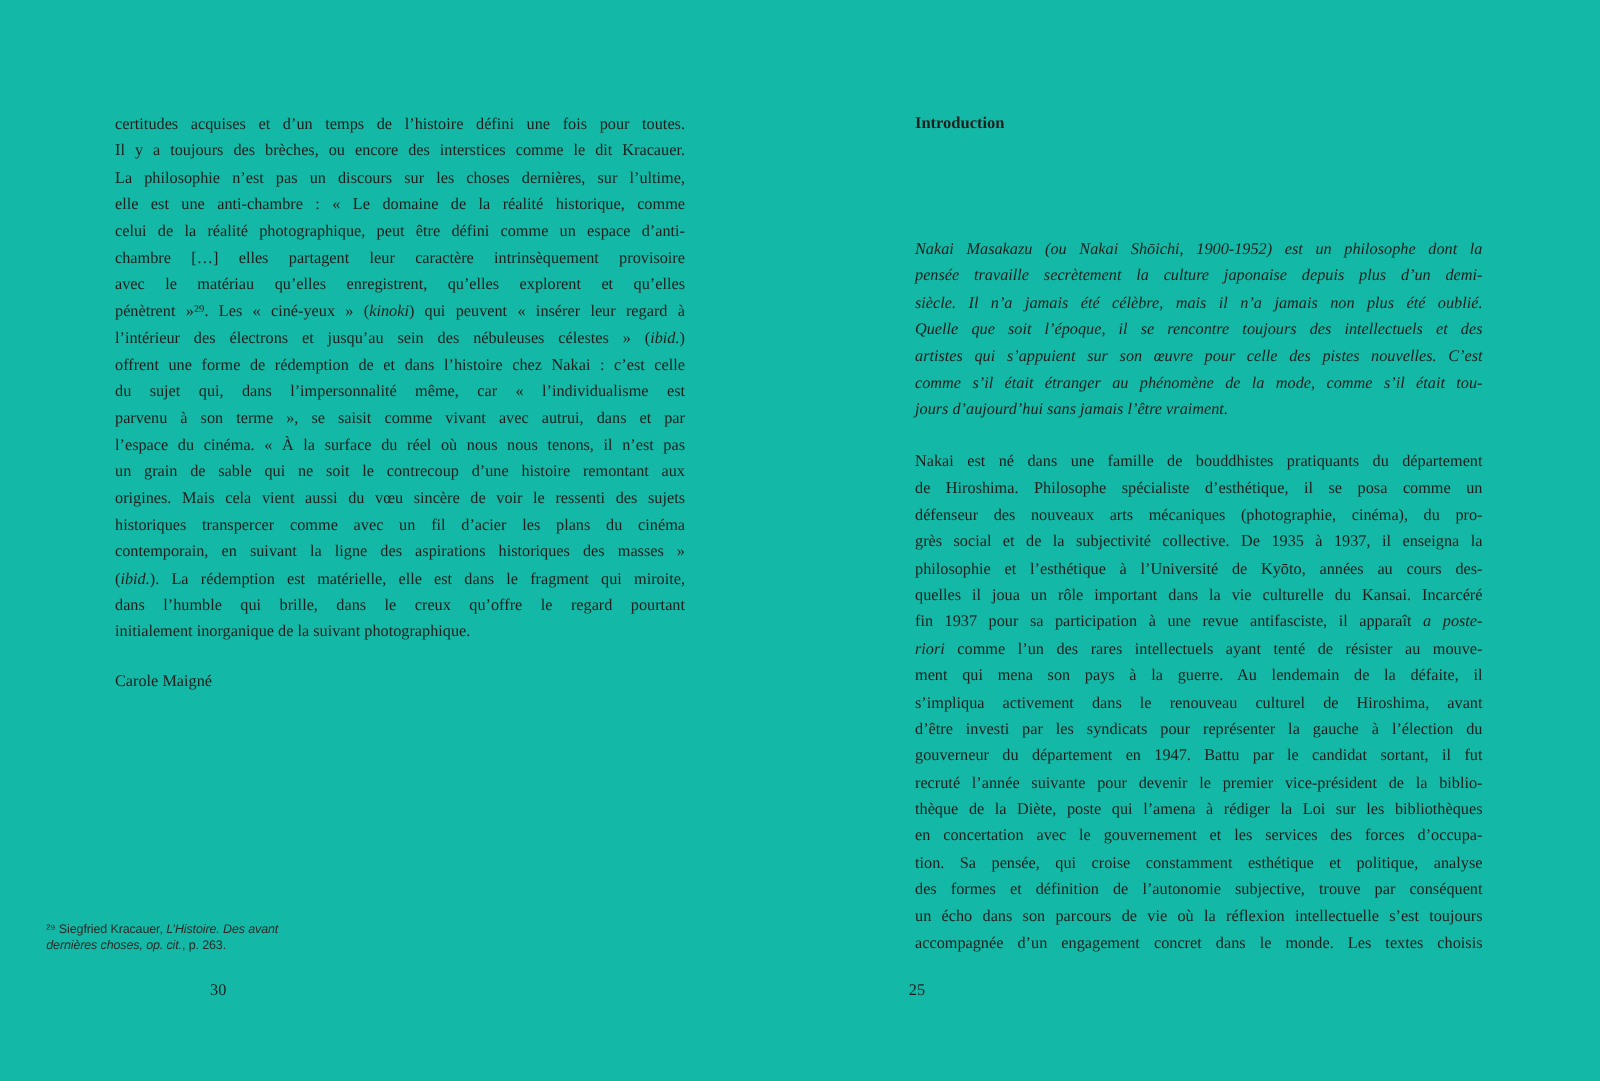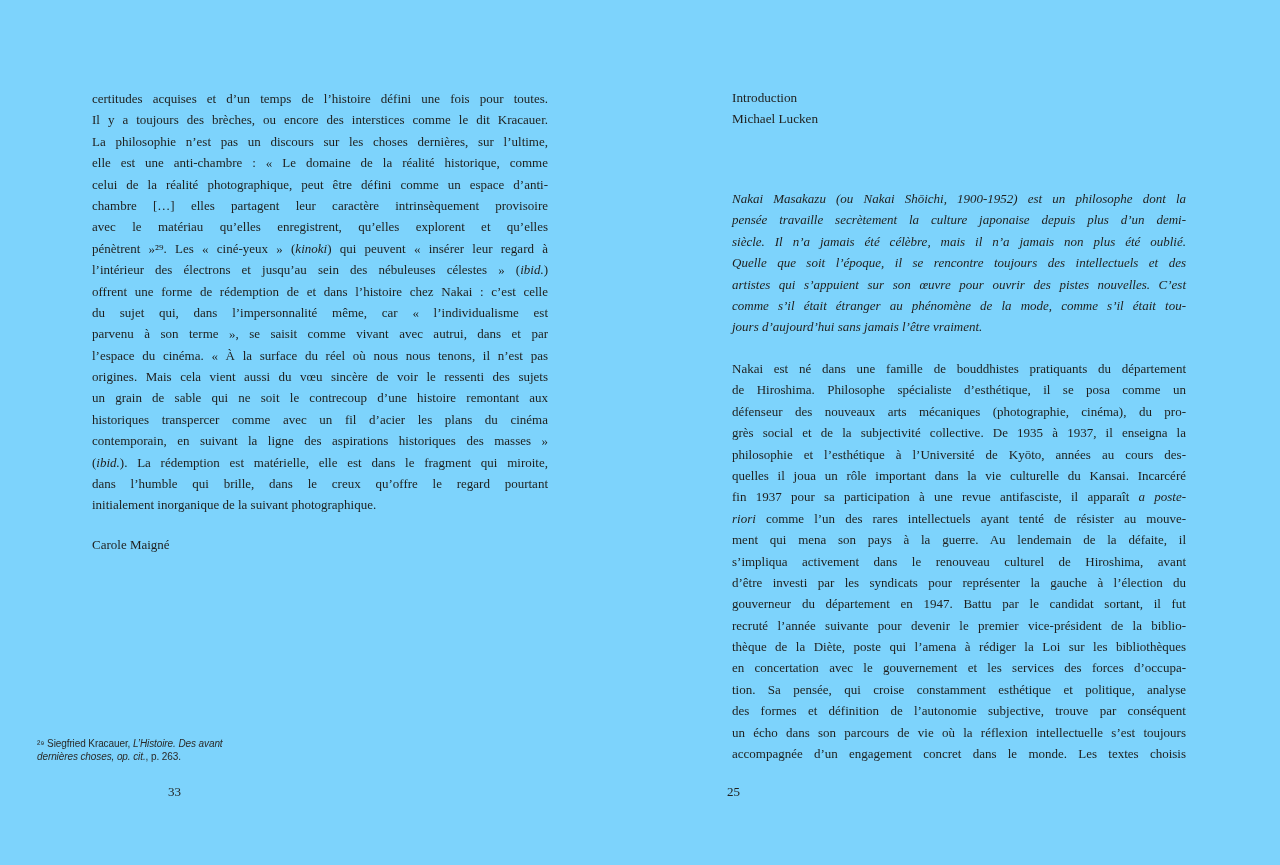--- a/index.html
+++ b/index.html
@@ -4,21 +4,21 @@
 <style>
   html, body {
     margin: 0;
     padding: 0;
     background: #ffffff;
   }
   .spread {
     position: relative;
     width: 1280px;
     height: 865px;
-    background: #7dd3fc;
+    background: #14b8a6;
     overflow: hidden;
     color: #1f1f1d;
     font-family: "Liberation Serif", "DejaVu Serif", serif;
   }
   .block {
     position: absolute;
   }
   
   .bodytext {
     font-size: 13px;
@@ -32,21 +32,21 @@
   }
   .bodytext .line.flush {
     text-align: left;
     text-align-last: left;
   }
   .heading-block {
     font-size: 13.2px;
     line-height: 21.4px;
   }
   .heading-block .chapter-title {
-    font-weight: normal;
+    font-weight: bold;
   }
   .signature {
     font-size: 13px;
     line-height: 21.4px;
   }
   .footnote {
     font-family: "Liberation Sans", "DejaVu Sans", sans-serif;
     font-size: 10px;
     line-height: 12.5px;
     letter-spacing: -0.1px;
@@ -76,51 +76,50 @@
         <div class="line">elle est une anti-chambre : « Le domaine de la réalité historique, comme</div>
         <div class="line">celui de la réalité photographique, peut être défini comme un espace d’anti-</div>
         <div class="line">chambre […] elles partagent leur caractère intrinsèquement provisoire</div>
         <div class="line">avec le matériau qu’elles enregistrent, qu’elles explorent et qu’elles</div>
         <div class="line">pénètrent »²⁹. Les « ciné-yeux » (<em>kinoki</em>) qui peuvent « insérer leur regard à</div>
         <div class="line">l’intérieur des électrons et jusqu’au sein des nébuleuses célestes » (<em>ibid.</em>)</div>
         <div class="line">offrent une forme de rédemption de et dans l’histoire chez Nakai : c’est celle</div>
         <div class="line">du sujet qui, dans l’impersonnalité même, car « l’individualisme est</div>
         <div class="line">parvenu à son terme », se saisit comme vivant avec autrui, dans et par</div>
         <div class="line">l’espace du cinéma. « À la surface du réel où nous nous tenons, il n’est pas</div>
+        <div class="line">un grain de sable qui ne soit le contrecoup d’une histoire remontant aux</div>
         <div class="line">origines. Mais cela vient aussi du vœu sincère de voir le ressenti des sujets</div>
-        <div class="line">un grain de sable qui ne soit le contrecoup d’une histoire remontant aux</div>
         <div class="line">historiques transpercer comme avec un fil d’acier les plans du cinéma</div>
         <div class="line">contemporain, en suivant la ligne des aspirations historiques des masses »</div>
         <div class="line">(<em>ibid.</em>). La rédemption est matérielle, elle est dans le fragment qui miroite,</div>
         <div class="line">dans l’humble qui brille, dans le creux qu’offre le regard pourtant</div>
         <div class="line flush">initialement inorganique de la suivant photographique.</div>
       </div>
 
     <div class="block signature" style="left:92px; top:534px;">Carole Maigné</div>
 
     <div class="block footnote" style="left:37px; top:738px; width:170px;">
         <div class="line">²⁹ Siegfried Kracauer, <em>L’Histoire. Des avant</em></div>
         <div class="line"><em>dernières choses, op. cit.</em>, p. 263.</div>
       </div>
 
-    <div class="block folio" style="left:168px; top:785px;">33</div>
+    <div class="block folio" style="left:168px; top:785px;">30</div>
   </div>
 
   <div>
     <div class="block heading-block" style="left:732px; top:87px; width:454px;">
       <div class="chapter-title">Introduction</div>
-      <div class="chapter-author">Michael Lucken</div>
     </div>
 
     <div class="block bodytext" style="left:732px; top:188px; width:454px;font-style:italic;">
         <div class="line">Nakai Masakazu (ou Nakai Shōichi, 1900-1952) est un philosophe dont la</div>
         <div class="line">pensée travaille secrètement la culture japonaise depuis plus d’un demi-</div>
         <div class="line">siècle. Il n’a jamais été célèbre, mais il n’a jamais non plus été oublié.</div>
         <div class="line">Quelle que soit l’époque, il se rencontre toujours des intellectuels et des</div>
-        <div class="line">artistes qui s’appuient sur son œuvre pour ouvrir des pistes nouvelles. C’est</div>
+        <div class="line">artistes qui s’appuient sur son œuvre pour celle des pistes nouvelles. C’est</div>
         <div class="line">comme s’il était étranger au phénomène de la mode, comme s’il était tou-</div>
         <div class="line flush">jours d’aujourd’hui sans jamais l’être vraiment.</div>
       </div>
 
     <div class="block bodytext" style="left:732px; top:358px; width:454px;">
         <div class="line">Nakai est né dans une famille de bouddhistes pratiquants du département</div>
         <div class="line">de Hiroshima. Philosophe spécialiste d’esthétique, il se posa comme un</div>
         <div class="line">défenseur des nouveaux arts mécaniques (photographie, cinéma), du pro-</div>
         <div class="line">grès social et de la subjectivité collective. De 1935 à 1937, il enseigna la</div>
         <div class="line">philosophie et l’esthétique à l’Université de Kyōto, années au cours des-</div>

